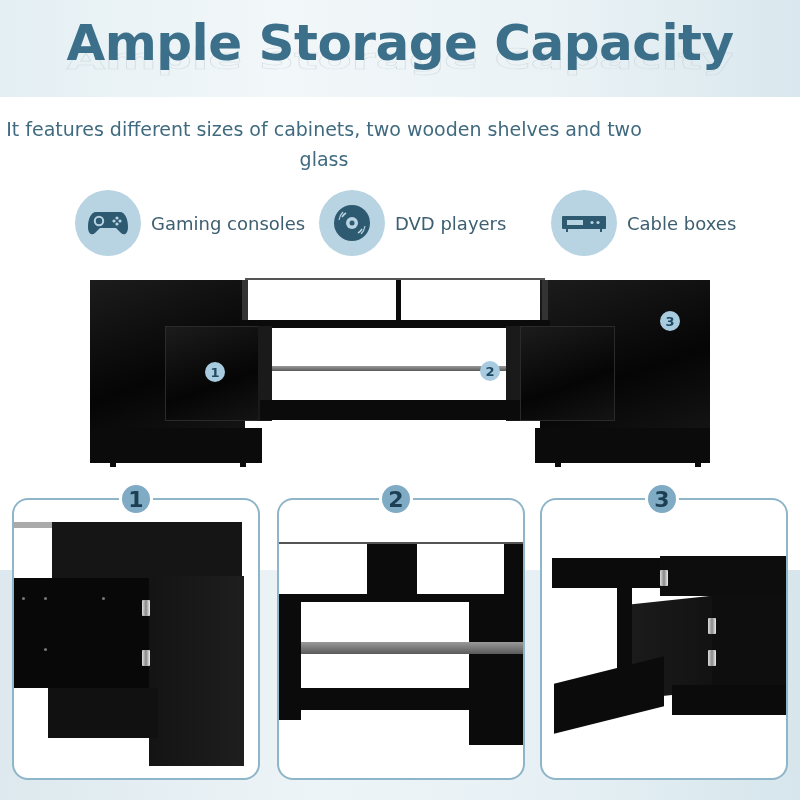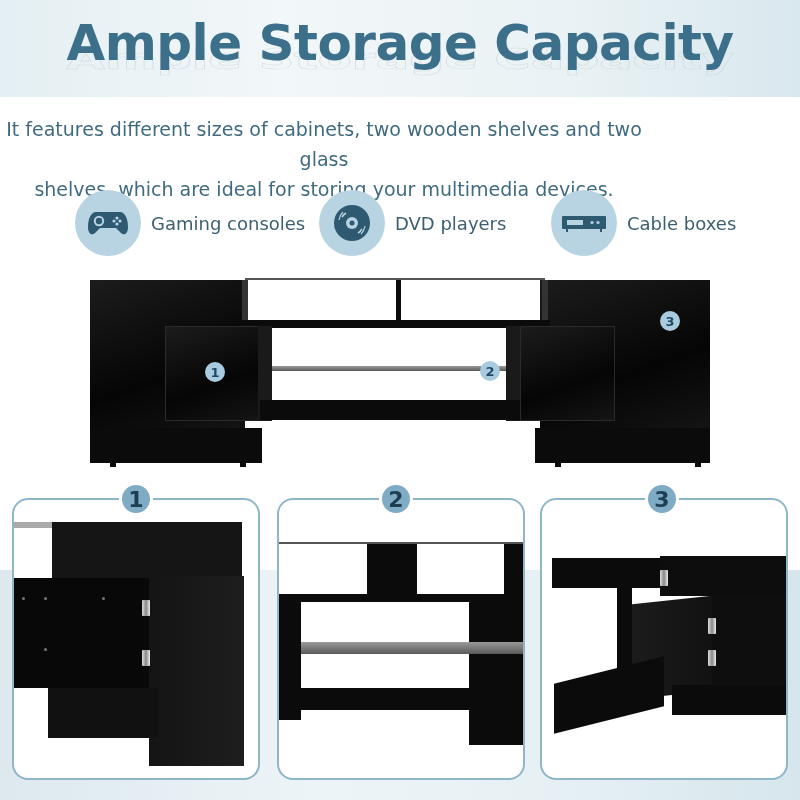--- a/index.html
+++ b/index.html
@@ -51,21 +51,20 @@
 <body>
 
 <div class="page">
 
   <div class="header-band"></div>
   <div class="title-shadow">Ample Storage Capacity</div>
   <div class="title">Ample Storage Capacity</div>
 
   <div class="desc">
     <div>It features different sizes of cabinets, two wooden shelves and two glass</div>
-    <div>shelves, which are ideal for storing your multimedia devices.</div>
   </div>
 
   <div class="devices">
     <div class="device" style="left:75px;">
       <div class="circle">
         <svg width="40" height="28" viewBox="0 0 40 28">
           <path d="M8 3 H32 C37 3 40 10 40 18 C40 25 36 27 33 24 L28 19 H12 L7 24 C4 27 0 25 0 18 C0 10 3 3 8 3Z" fill="#2d5a70"></path>
           <circle cx="11" cy="12" r="4.2" fill="none" stroke="#b8d3e2" stroke-width="2"></circle>
           <circle cx="29" cy="9" r="1.6" fill="#b8d3e2"></circle>
           <circle cx="29" cy="15" r="1.6" fill="#b8d3e2"></circle>

